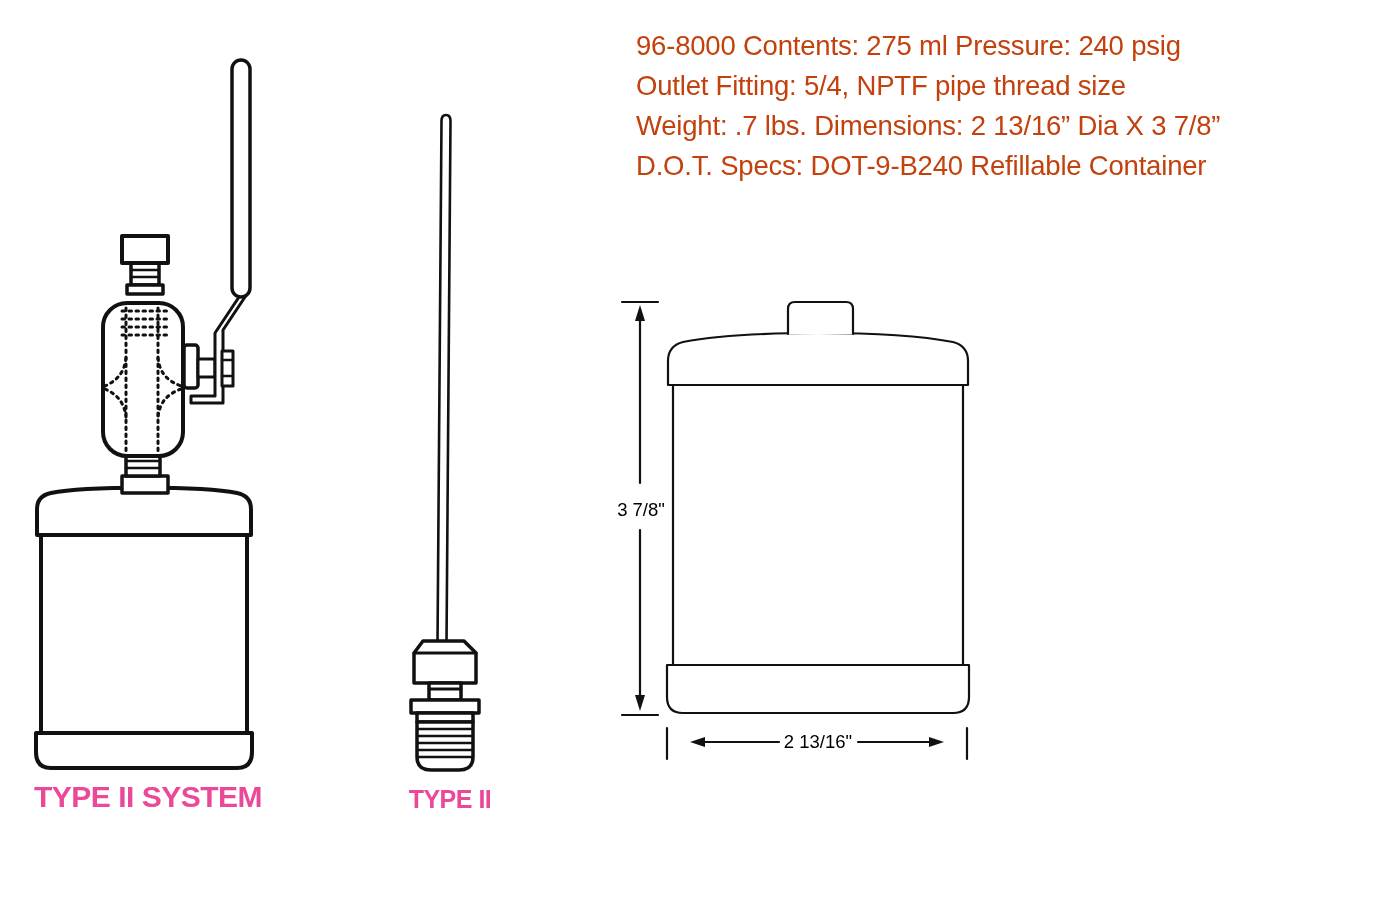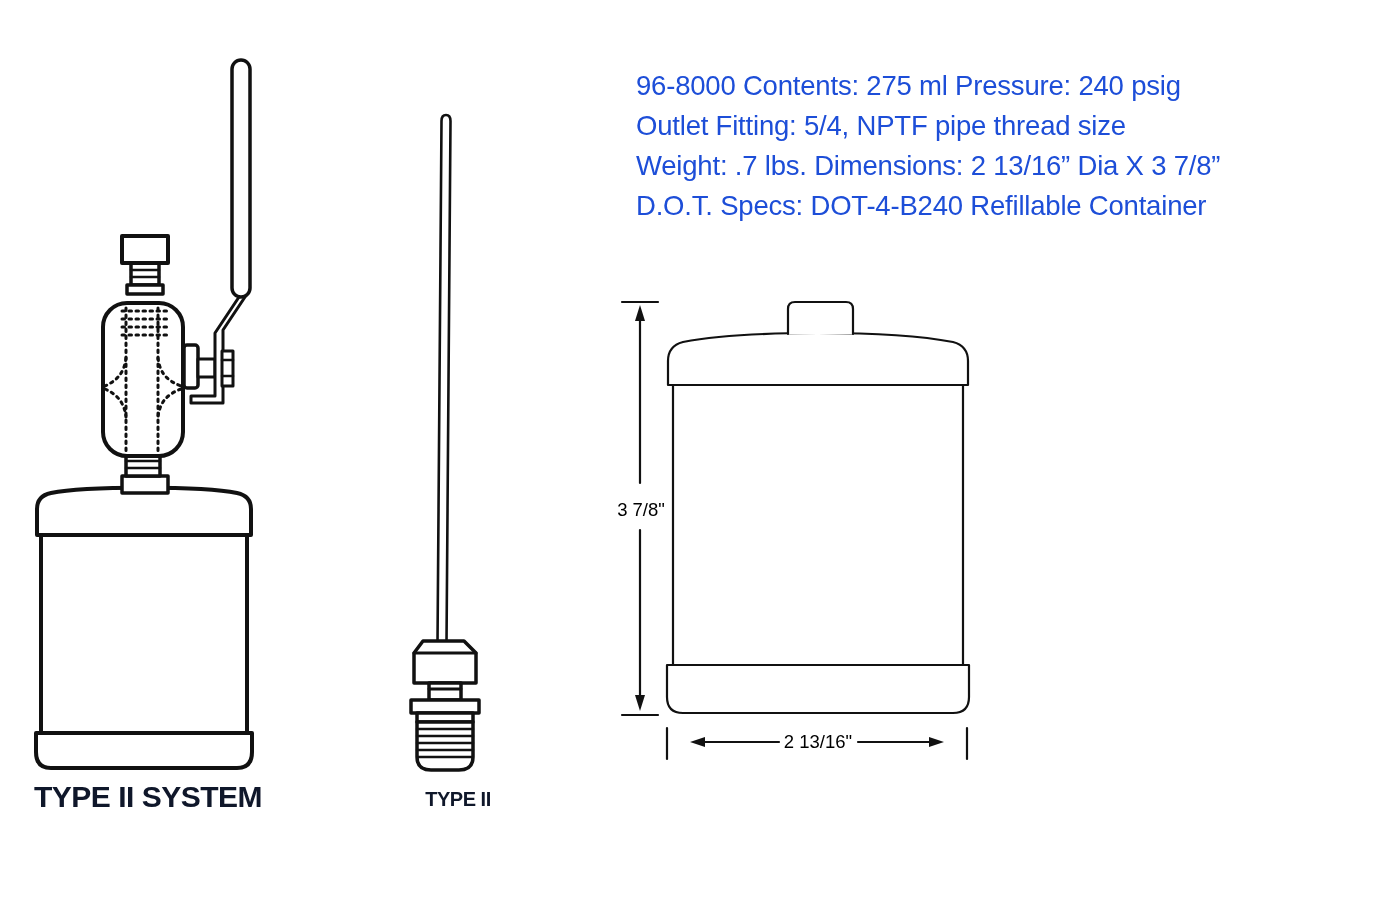--- a/index.html
+++ b/index.html
@@ -8,27 +8,27 @@
     width:1380px;height:920px;
     background:#fff;
     overflow:hidden;
     font-family:"Liberation Sans", sans-serif;
     color:#000;
   }
   .drawing-layer{position:absolute;left:0;top:0;}
   .specs{
     position:absolute;left:636px;top:26px;
     font-size:27.5px;line-height:40px;
-    letter-spacing:-0.2px;color:#1d4ed8;white-space:nowrap;margin-top:40px;
+    letter-spacing:-0.2px;color:#c2410c;white-space:nowrap;
   }
   .caption{
-    position:absolute;font-weight:700;color:#0f172a;text-align:center;
+    position:absolute;font-weight:700;color:#ec4899;text-align:center;
   }
   .caption-system{left:18px;top:780px;width:260px;font-size:30px;letter-spacing:-0.5px;}
-  .caption-adapter{left:348px;top:782px;width:220px;font-size:20px;line-height:35px;letter-spacing:-0.5px;}
+  .caption-adapter{left:340px;top:782px;width:220px;font-size:25px;line-height:35px;letter-spacing:-0.5px;}
   .dim-label{
     position:absolute;font-size:18.5px;color:#000;text-align:center;white-space:nowrap;
   }
   .dim-height{left:591px;top:499px;width:100px;}
   .dim-diameter{left:758px;top:731px;width:120px;}
 </style>
 </head>
 <body>
 
 <div class="canvas">
@@ -122,21 +122,21 @@
         <polygon points="944,742 929,737 929,747" fill="#111" stroke="none"></polygon>
       </g>
 
     </g>
   </svg>
 
   <div class="specs">
     <div>96-8000 Contents: 275 ml Pressure: 240 psig</div>
     <div>Outlet Fitting: 5/4, NPTF pipe thread size</div>
     <div>Weight: .7 lbs. Dimensions: 2 13/16” Dia X 3 7/8”</div>
-    <div>D.O.T. Specs: DOT-4-B240 Refillable Container</div>
+    <div>D.O.T. Specs: DOT-9-B240 Refillable Container</div>
   </div>
 
   <div class="caption caption-system">TYPE II SYSTEM</div>
 
   <div class="caption caption-adapter">
     <div>TYPE II</div>
   </div>
 
   <div class="dim-label dim-height">3 7/8"</div>
   <div class="dim-label dim-diameter">2 13/16"</div>

